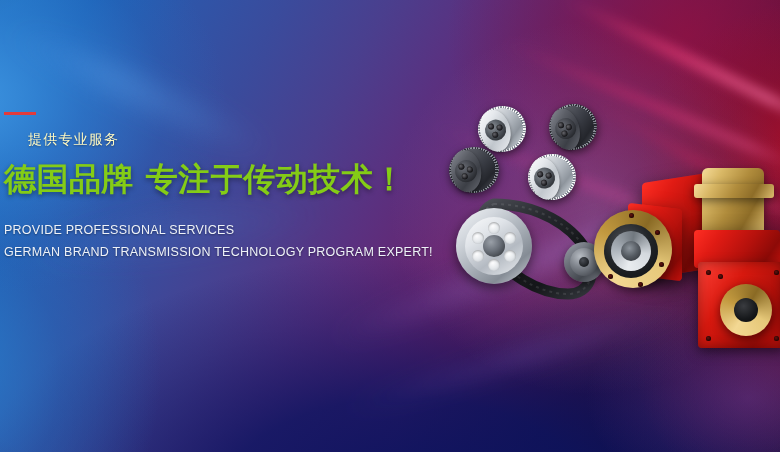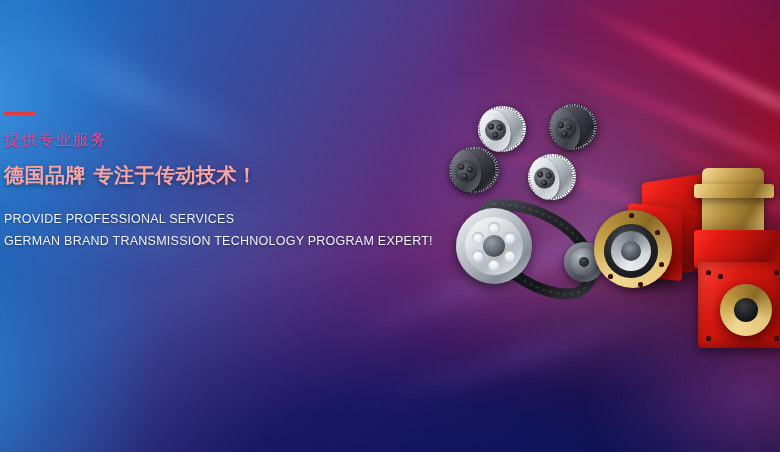--- a/index.html
+++ b/index.html
@@ -101,31 +101,32 @@
     top: 112px;
     width: 420px;
   }
   .accent-rule {
     width: 32px;
     height: 3px;
     background: #e23b3b;
     margin-bottom: 17px;
   }
   .eyebrow {
-    color: #ec4899;
-    font-size: 16px;
+    color: #fef9c3;
+    font-size: 14px;
     letter-spacing: 1.2px;
     line-height: 1;
     margin-bottom: 17px;
     text-shadow: 0 1px 2px rgba(0,0,0,0.35);
     font-family: "DejaVu Sans", "Liberation Sans", sans-serif;
+    margin-left: 24px;
   }
   .headline {
-    color: #fca5a5;
-    font-size: 20px;
+    color: #84cc16;
+    font-size: 32px;
     font-weight: bold;
     line-height: 1.05;
     letter-spacing: 0.5px;
     margin-bottom: 22px;
     white-space: nowrap;
     text-shadow: 0 2px 5px rgba(0,0,0,0.42);
     font-family: "DejaVu Sans", "Liberation Sans", sans-serif;
   }
   .subline {
     color: #eef2f8;

